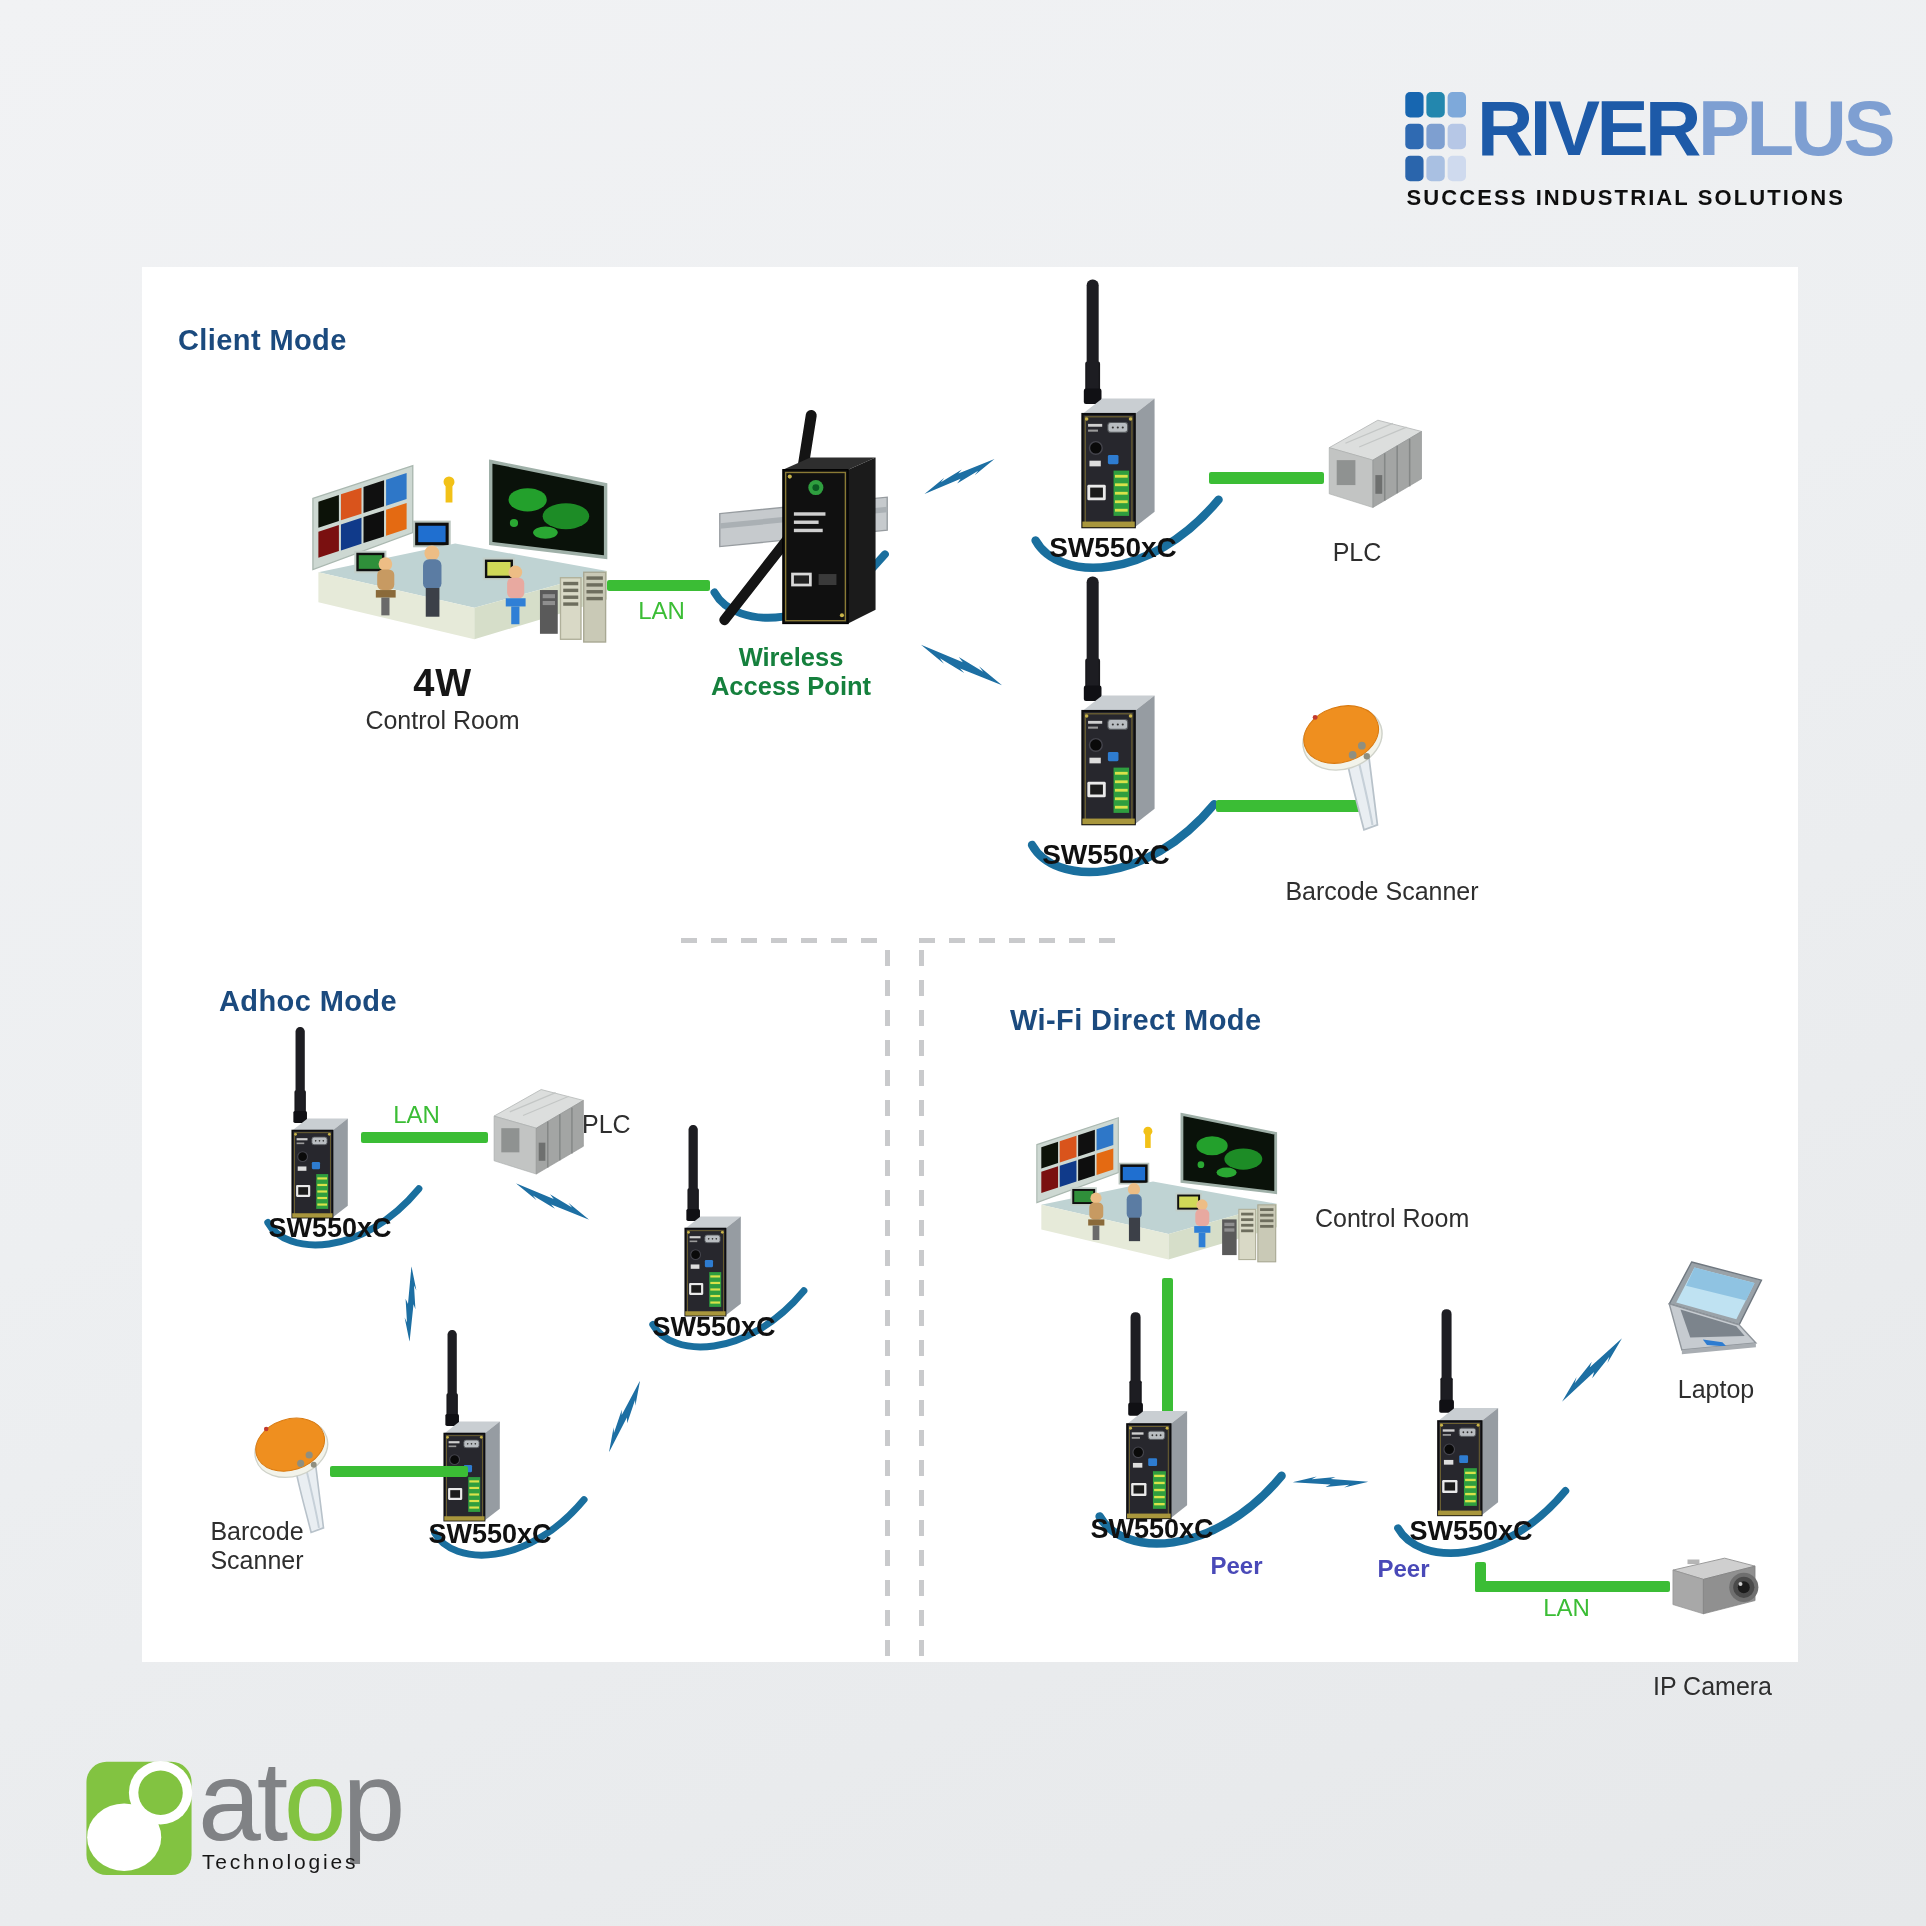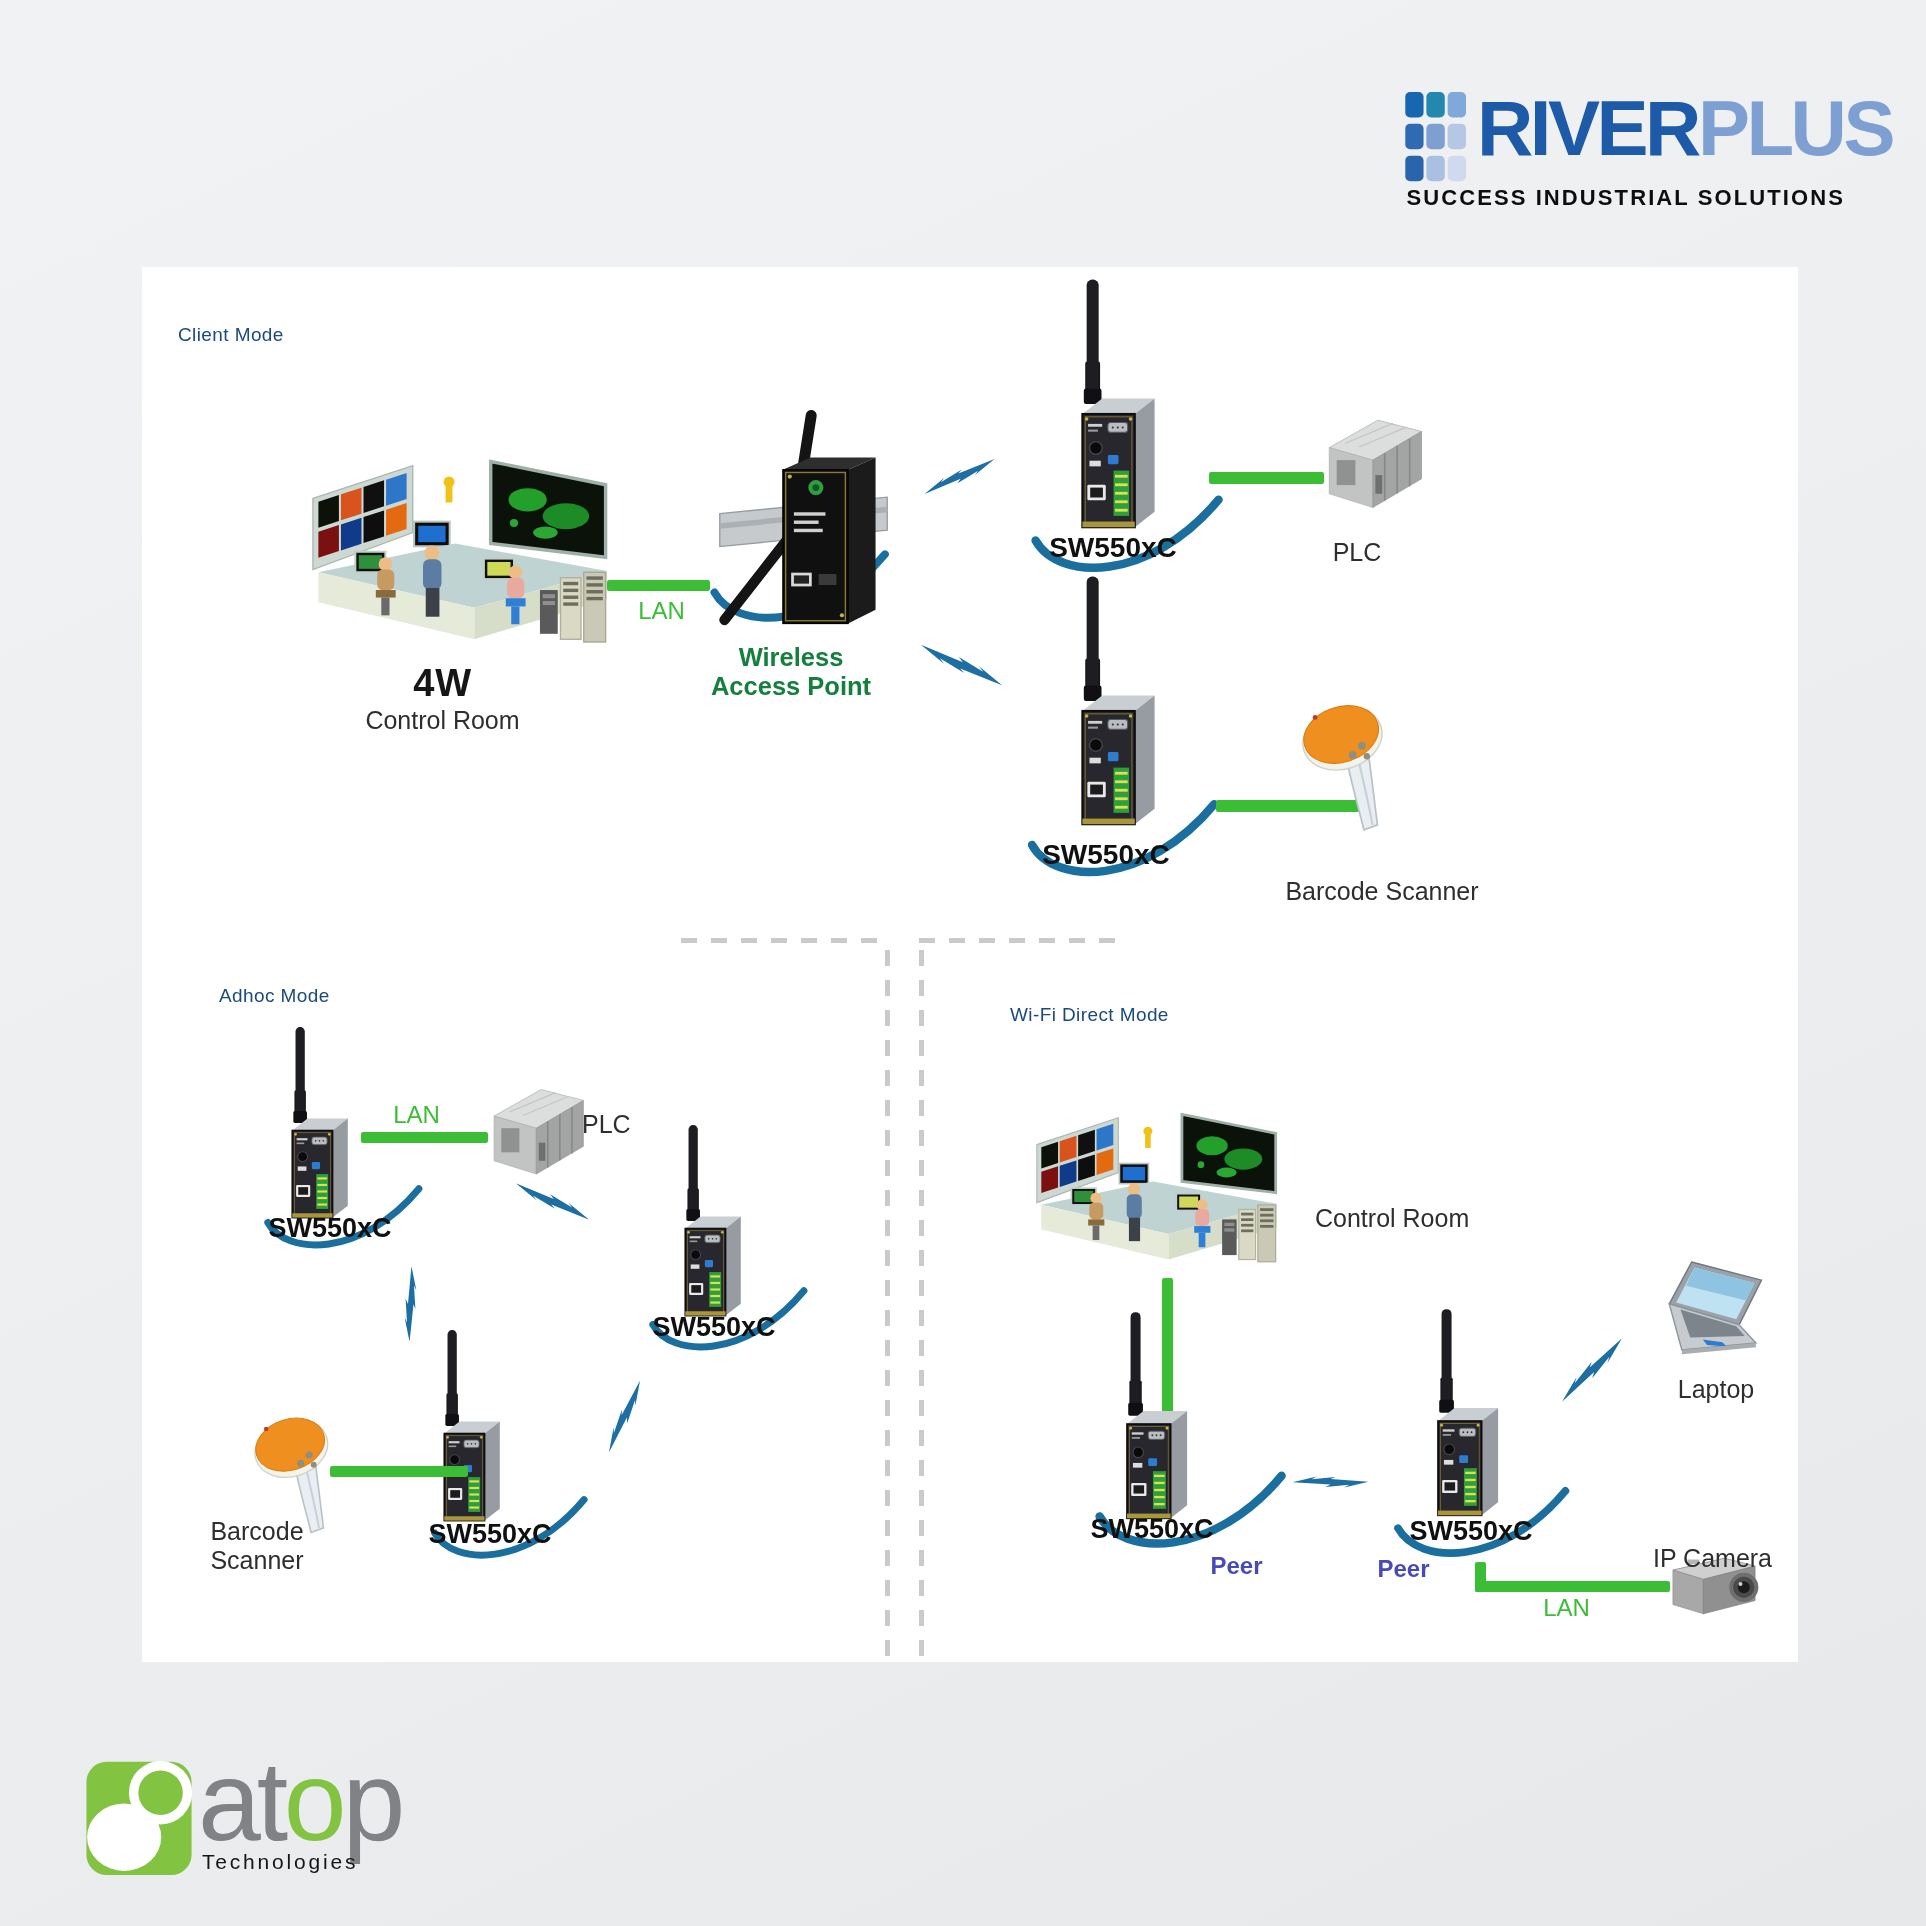--- a/index.html
+++ b/index.html
@@ -5,21 +5,21 @@
   html,body{margin:0;padding:0;}
   body{
     width:1926px;height:1926px;overflow:hidden;
     font-family:"Liberation Sans", sans-serif;
     background:linear-gradient(155deg,#f1f2f4 0%,#edeff1 45%,#e6e8ea 100%);
   }
   .canvas{position:relative;width:1926px;height:1926px;padding-left:33px;}
   .abs{position:absolute;}
   .panel{background:#ffffff;}
   
-  .t-heading{font-weight:normal;font-size:19px;color:var(--heading-navy,#1b4a7e);letter-spacing:0.4px;}
+  .t-heading{font-weight:bold;font-size:29px;color:var(--heading-navy,#1b4a7e);letter-spacing:0.4px;}
   .t-device{font-weight:bold;font-size:28px;color:#101010;text-align:center;letter-spacing:0;}
   .t-plain{font-size:25px;color:#2e2e2e;text-align:center;}
   .t-plain-left{font-size:25px;color:#2e2e2e;text-align:left;}
   .t-green{font-size:24px;color:var(--accent-green,#3bbd35);text-align:center;font-weight:normal;}
   .t-bold-black{font-size:25.5px;font-weight:bold;color:#15803d;text-align:center;line-height:1.15;}
   .t-peer{font-size:24px;font-weight:bold;color:var(--peer-blue,#4949b8);text-align:center;}
   .t-4w{font-size:38px;font-weight:bold;color:#161616;text-align:center;letter-spacing:0.7px;}
   
   .link-green{background:var(--accent-green,#3bbd35);border-radius:2.1px;}
   .dash-h{height:5px;background:repeating-linear-gradient(90deg,#c9cacc 0 15.6px,transparent 15.6px 30px);}
@@ -390,21 +390,21 @@
       <use href="#laptop"></use>
     </svg>
   <div class="abs t-plain" style="left:1661px;top:1375px;width:110px;">Laptop</div>
 
   <div class="abs link-green" style="left:1475px;top:1562px;width:10.6px;height:30px;"></div>
   <div class="abs link-green" style="left:1475px;top:1581px;width:195px;height:10.6px;"></div>
   <div class="abs t-green" style="left:1527px;top:1594px;width:79px;">LAN</div>
   <svg class="abs" style="left:1661px;top:1552px;" width="106" height="68" viewBox="0 0 150 96">
       <use href="#ip-camera"></use>
     </svg>
-  <div class="abs t-plain" style="left:1647px;top:1544px;width:131px;">IP Camera</div>
+  <div class="abs t-plain" style="left:1647px;top:1672px;width:131px;">IP Camera</div>
 
   <div class="abs" style="left:85px;top:1745px;">
     <svg width="108" height="122" style="position:absolute;left:0;top:11.3px;" viewBox="0 0 152 172">
         <use href="#atop-mark"></use>
       </svg>
     <div class="atop-word abs" style="left:113px;top:0;">
       <span class="atop-gray">at</span><span class="atop-green">o</span><span class="atop-gray">p</span>
     </div>
     <div class="atop-sub abs" style="left:117px;top:105px;">Technologies</div>
   </div>

